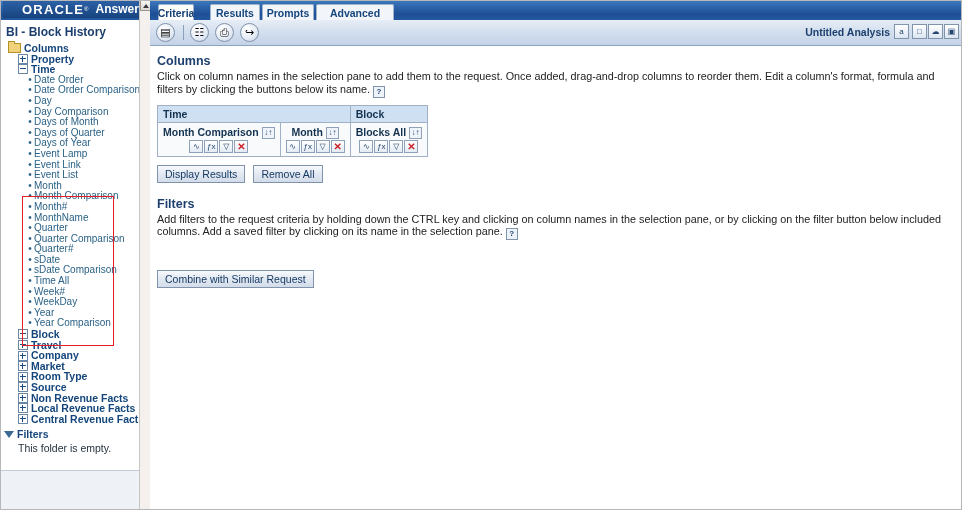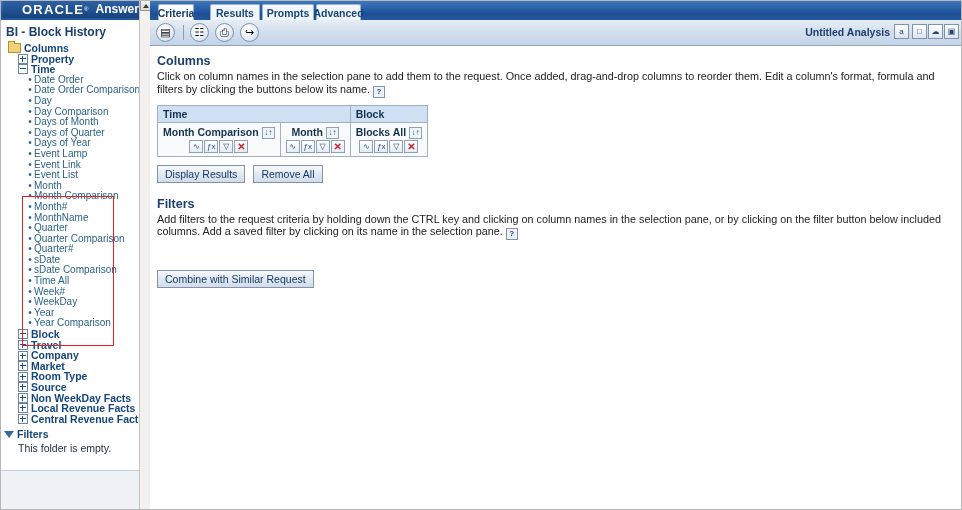--- a/index.html
+++ b/index.html
@@ -572,21 +572,21 @@
     <div class="t-row ind2">
         <span class="plus"></span>
         <span class="t-node">Room Type</span>
       </div>
     <div class="t-row ind2">
         <span class="plus"></span>
         <span class="t-node">Source</span>
       </div>
     <div class="t-row ind2">
         <span class="plus"></span>
-        <span class="t-node">Non WeekDay Facts</span>
+        <span class="t-node">Non Revenue Facts</span>
       </div>
     <div class="t-row ind2">
         <span class="plus"></span>
         <span class="t-node">Local Revenue Facts</span>
       </div>
     <div class="t-row ind2">
         <span class="plus"></span>
         <span class="t-node">Central Revenue Facts</span>
       </div>
   </div>
@@ -611,21 +611,21 @@
       <span class="arr"></span>
     </div>
 </div>
 
 <div id="main">
 
   <div id="tabstrip">
     <div class="tab sel" style="left:8px; width:36px;">Criteria</div>
     <div class="tab" style="left:60px; width:50px;">Results</div>
     <div class="tab" style="left:112px; width:52px;">Prompts</div>
-    <div class="tab" style="left:166px; width:45px;">Advanced</div>
+    <div class="tab" style="left:166px; width:78px;">Advanced</div>
   </div>
 
   <div id="toolbar">
     <div class="tb-ico" style="left:6px;">
         <span>▤</span>
       </div>
     <div class="tb-div" style="left:33px;"></div>
     <div class="tb-ico" style="left:40px;">
         <span>☷</span>
       </div>

